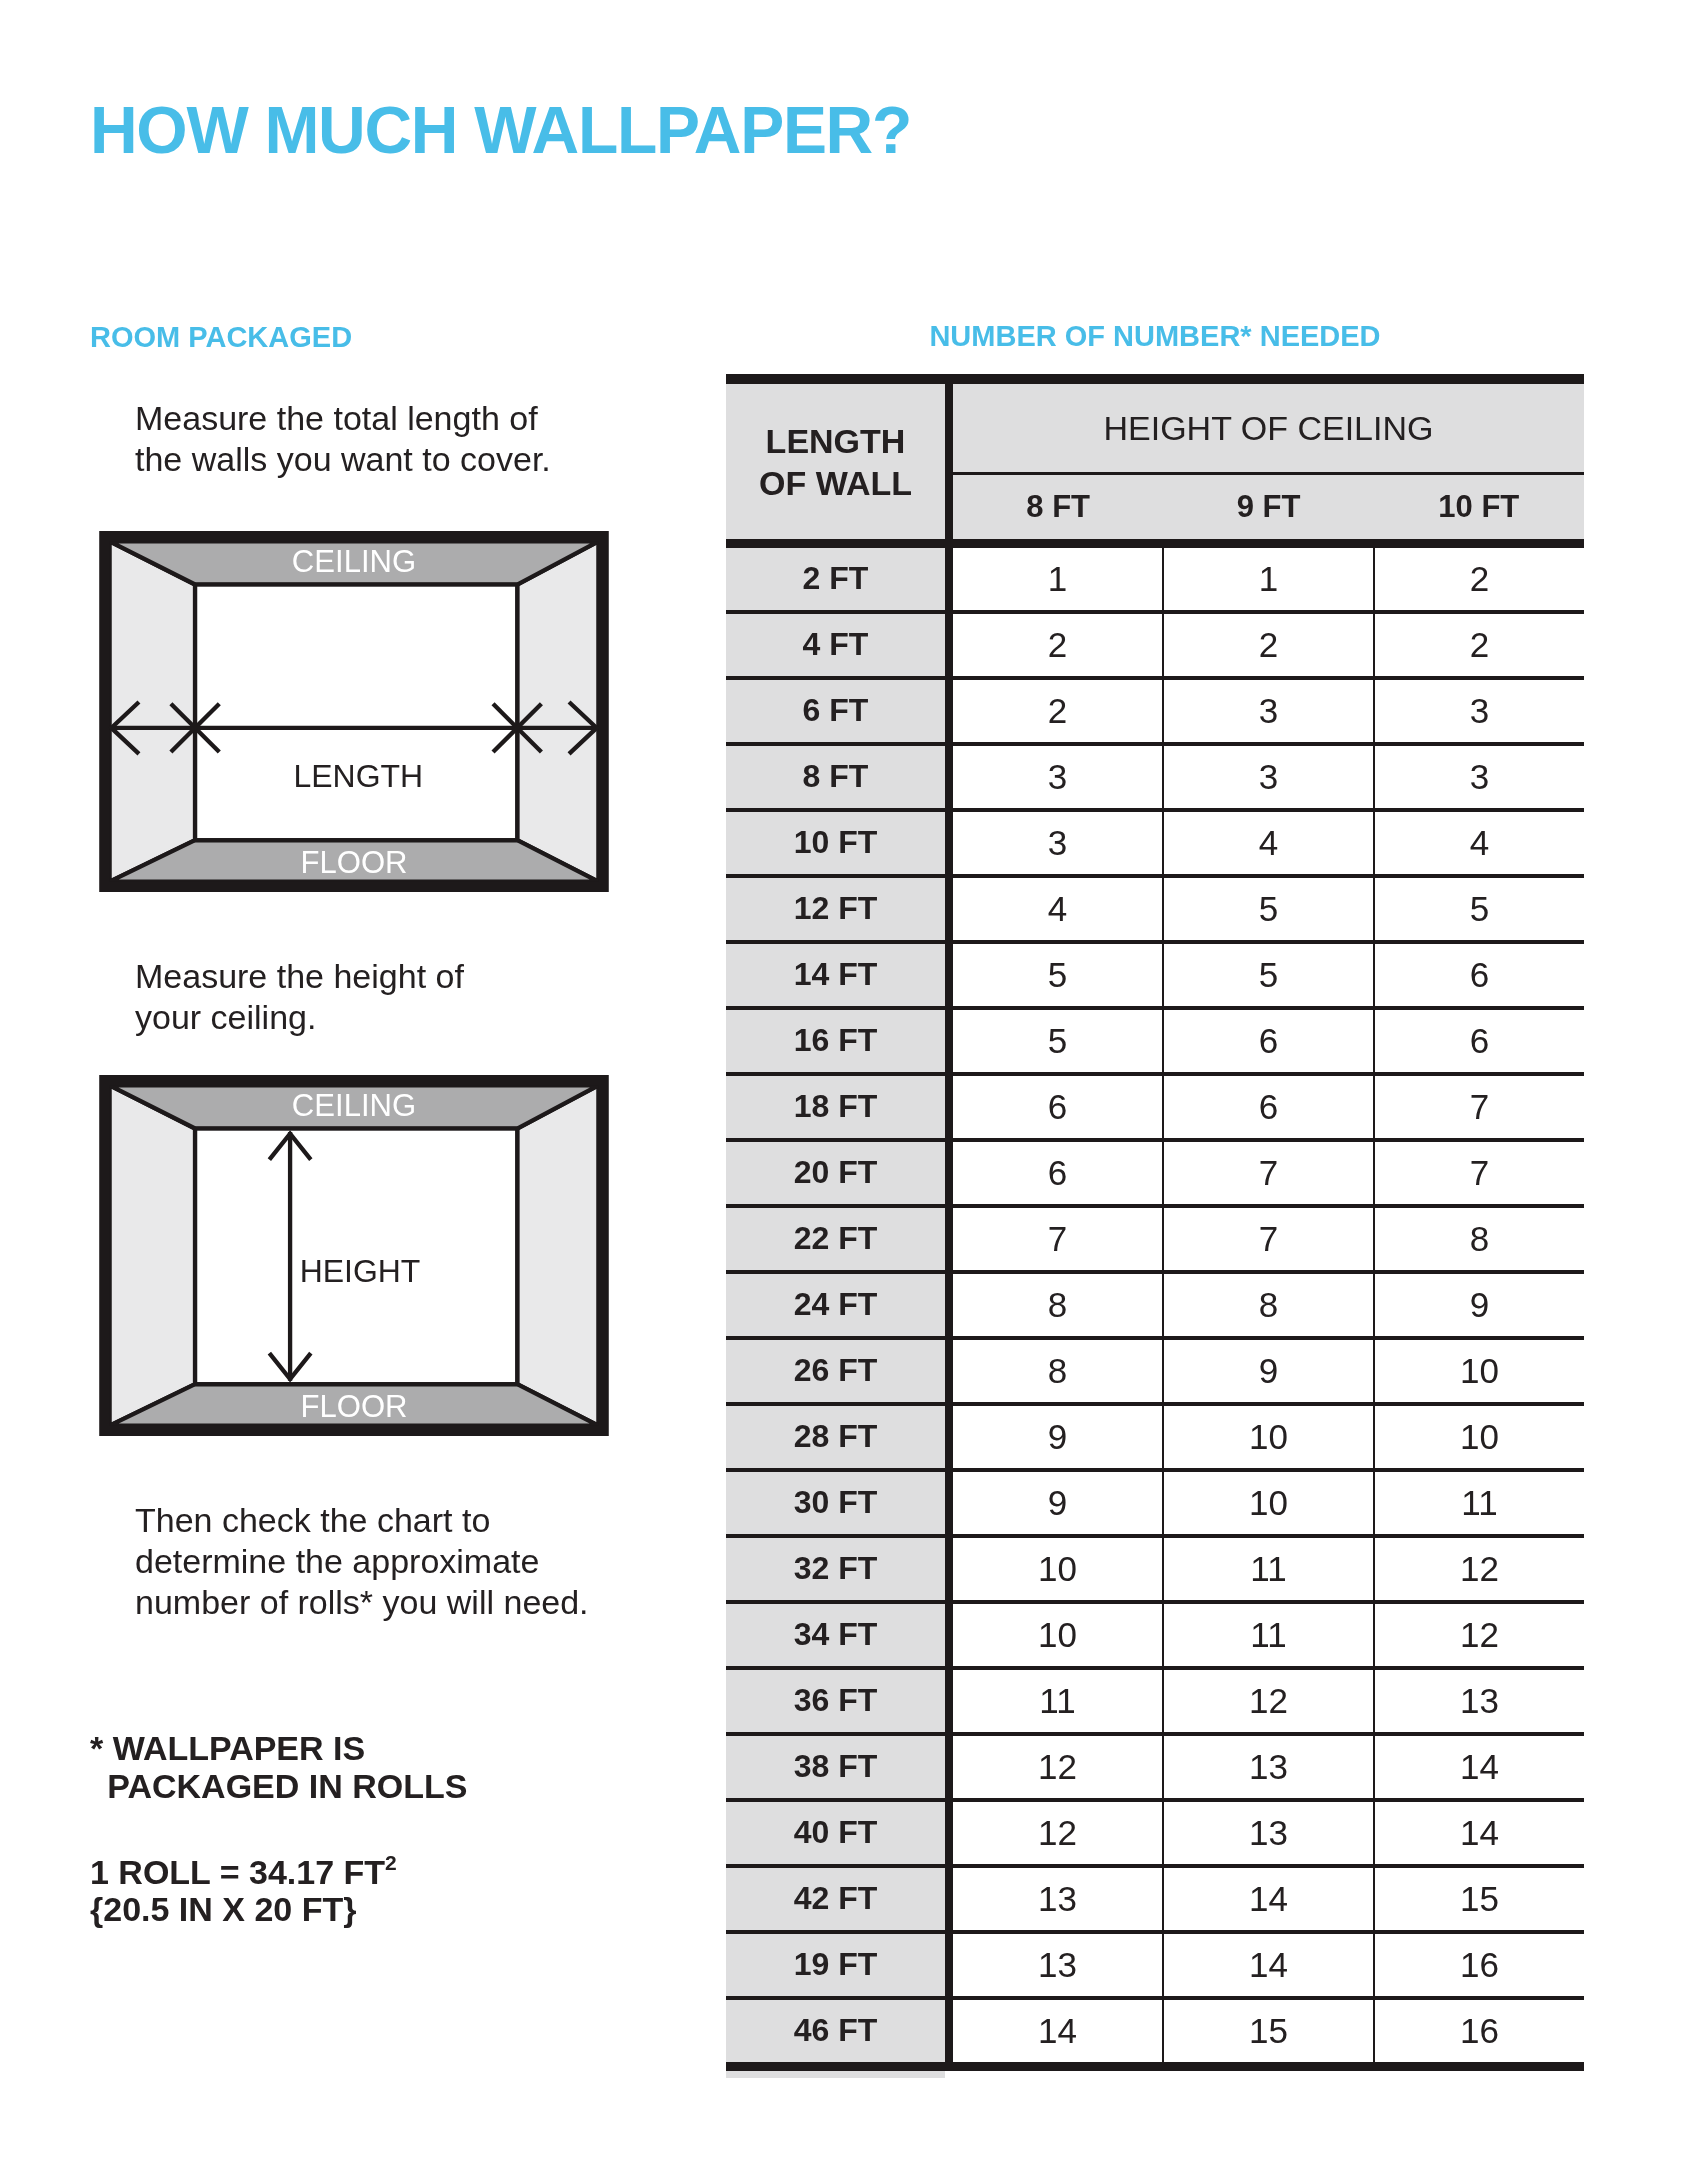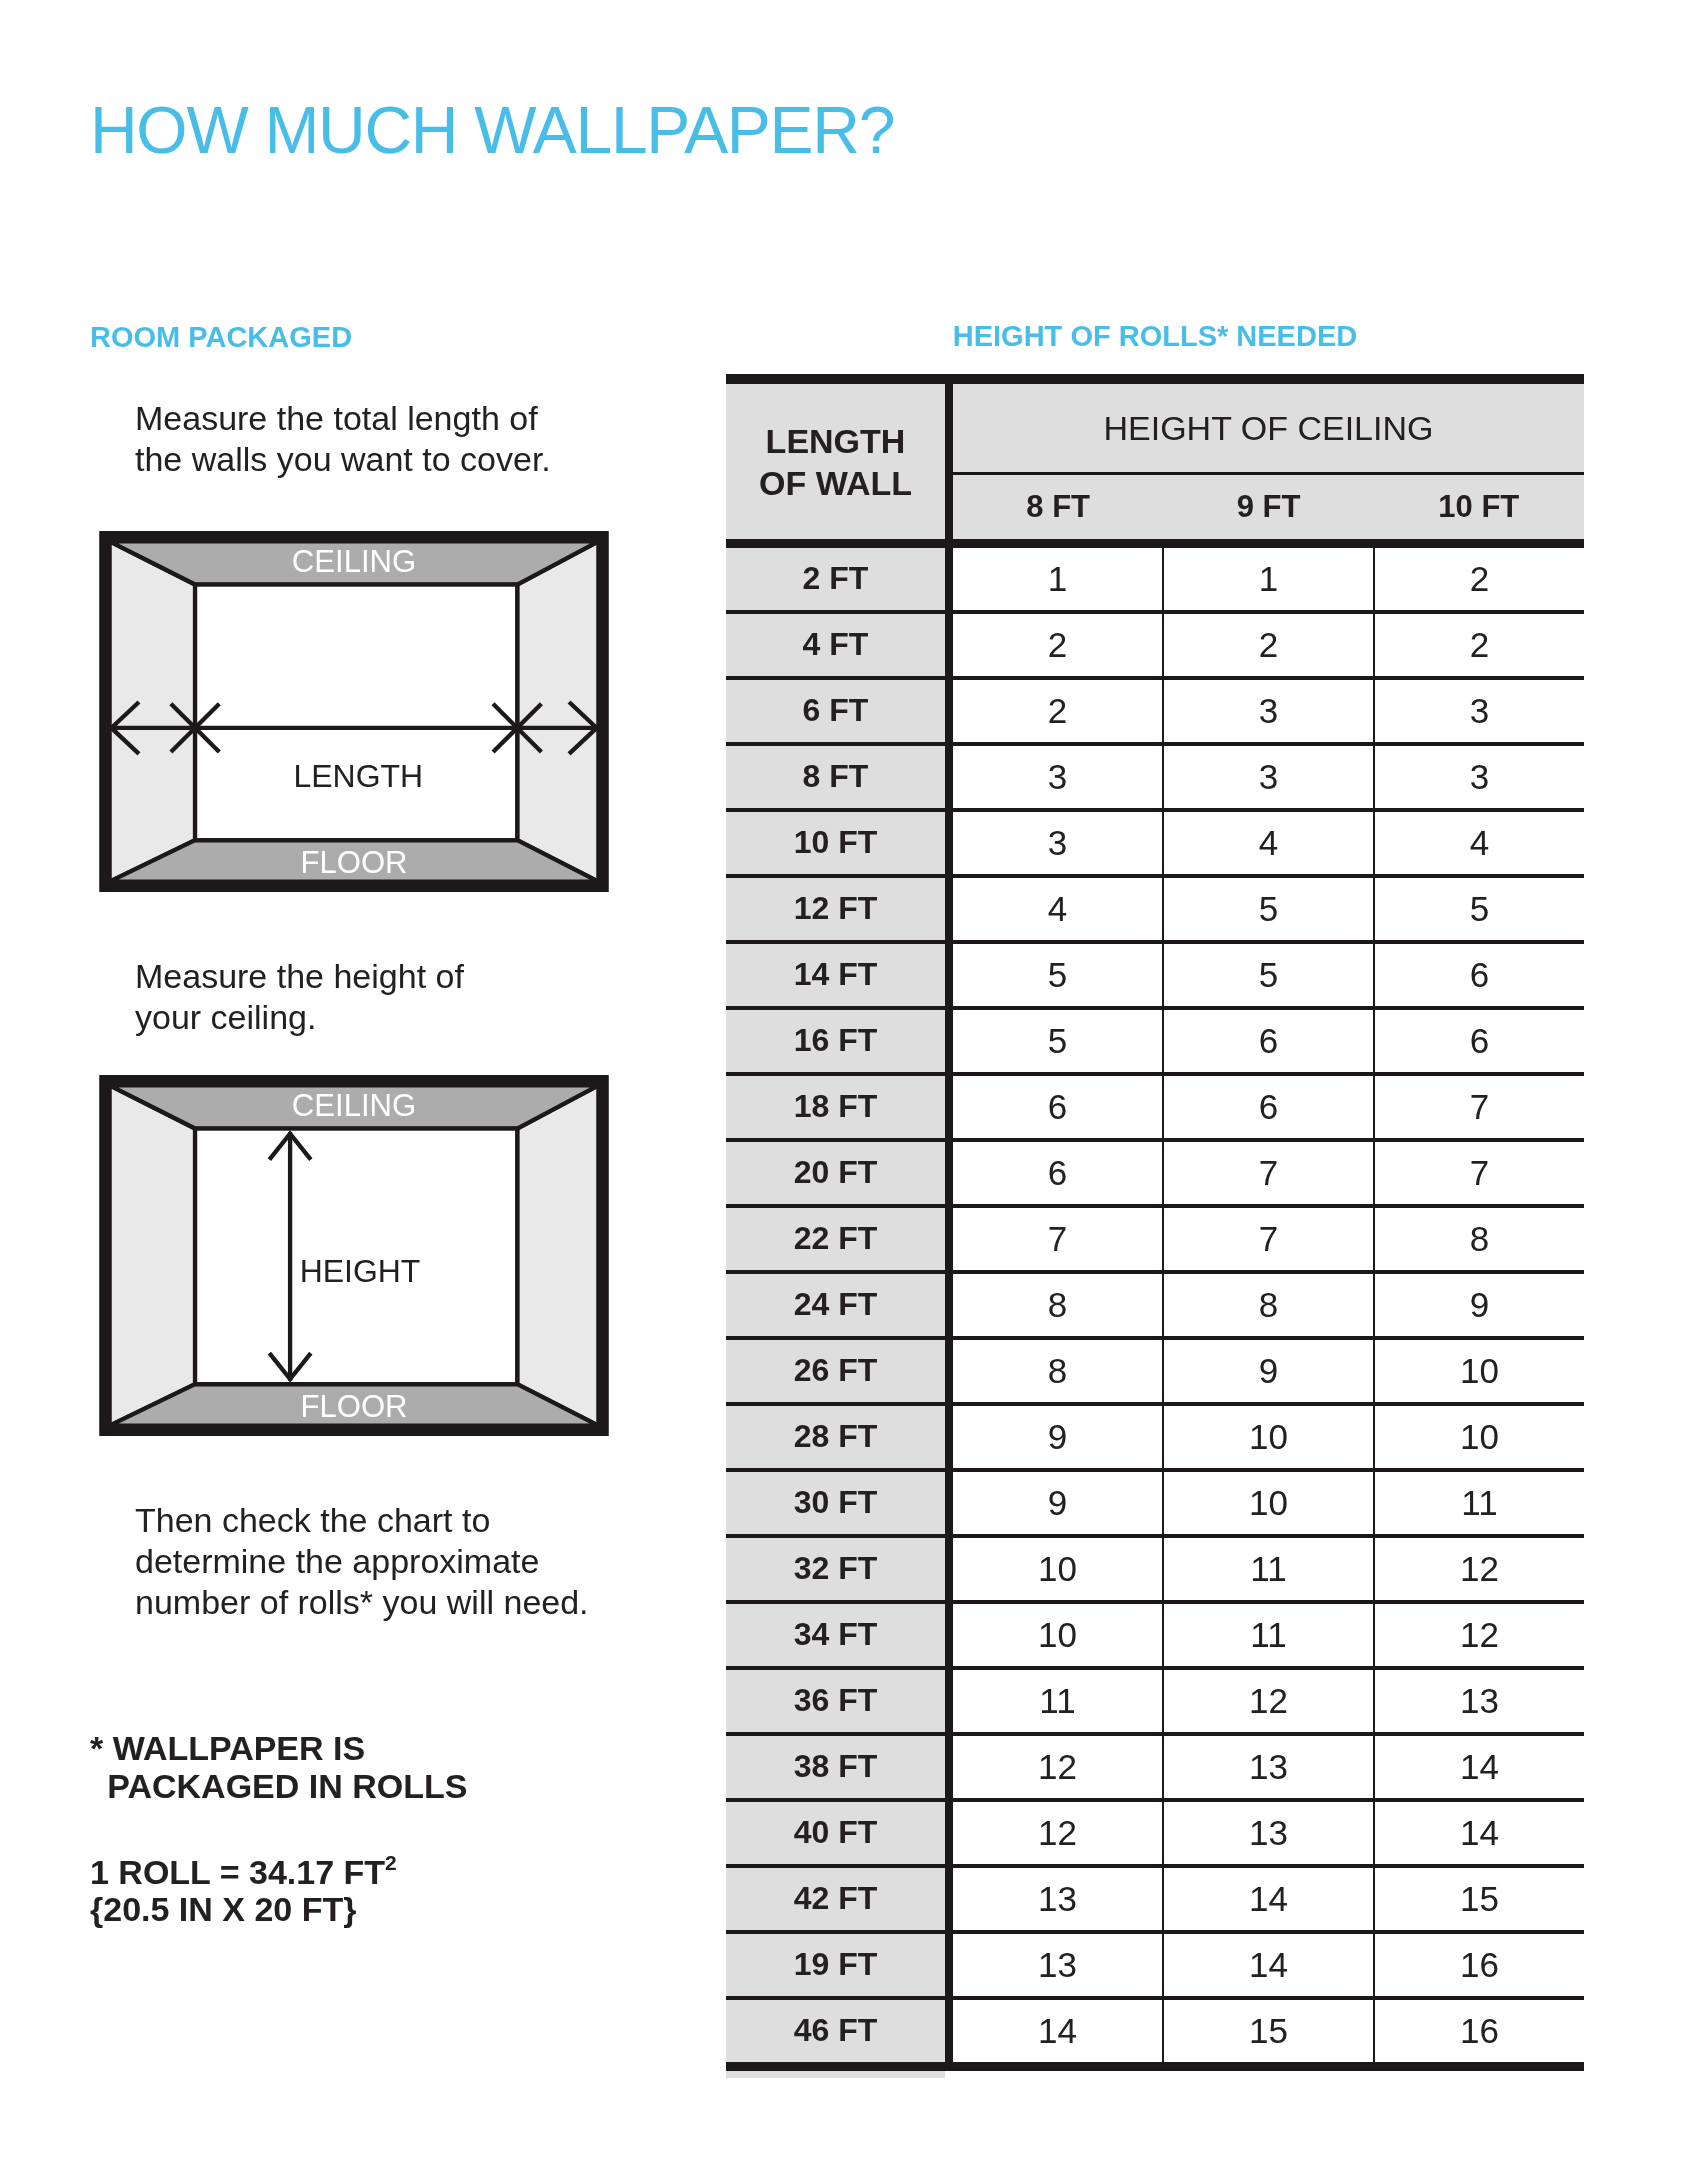--- a/index.html
+++ b/index.html
@@ -4,21 +4,21 @@
 <style>
   html,body{margin:0;padding:0;background:#ffffff;}
   .page{
     position:relative;width:1683px;height:2177px;background:#ffffff;overflow:hidden;
     font-family:"Liberation Sans","DejaVu Sans",sans-serif;color:#242021;
   }
   .abs{position:absolute;}
 
   
   .page-title{
-    left:90px;top:92px;font-size:66px;font-weight:normal;color:#48BDE8;
+    left:90px;top:92px;font-size:66px;font-weight:bold;color:#48BDE8;
     letter-spacing:-1.3px;white-space:nowrap;
   }
   .section-heading{
     font-size:29px;font-weight:bold;color:#48BDE8;letter-spacing:0;white-space:nowrap;
   }
   #room-heading{left:90px;top:321px;}
   #table-heading{left:726px;top:320px;width:858px;text-align:center;}
 
   
   .step{font-size:34px;line-height:41px;white-space:pre-line;margin-left:45px;}
@@ -128,21 +128,21 @@
   <div class="abs" id="footnote">
     <div>* WALLPAPER IS</div>
     <div class="indent">PACKAGED IN ROLLS</div>
   </div>
 
   <div class="abs" id="roll-info">
     <div><span>1 ROLL = 34.17 FT</span><sup>2</sup></div>
     <div>{20.5 IN X 20 FT}</div>
   </div>
 
-  <div class="abs section-heading" id="table-heading">HEIGHT OF ROLLS* NEEDED</div>
+  <div class="abs section-heading" id="table-heading">NUMBER OF NUMBER* NEEDED</div>
 
   <div class="abs rolls-table">
     <div class="bar topbar"></div>
     <div class="thead">
       <div class="th-length">LENGTH
 OF WALL</div>
       <div class="th-right">
         <div class="th-ceiling">HEIGHT OF CEILING</div>
         <div class="th-cols">
           <div class="th-col">8 FT</div>

